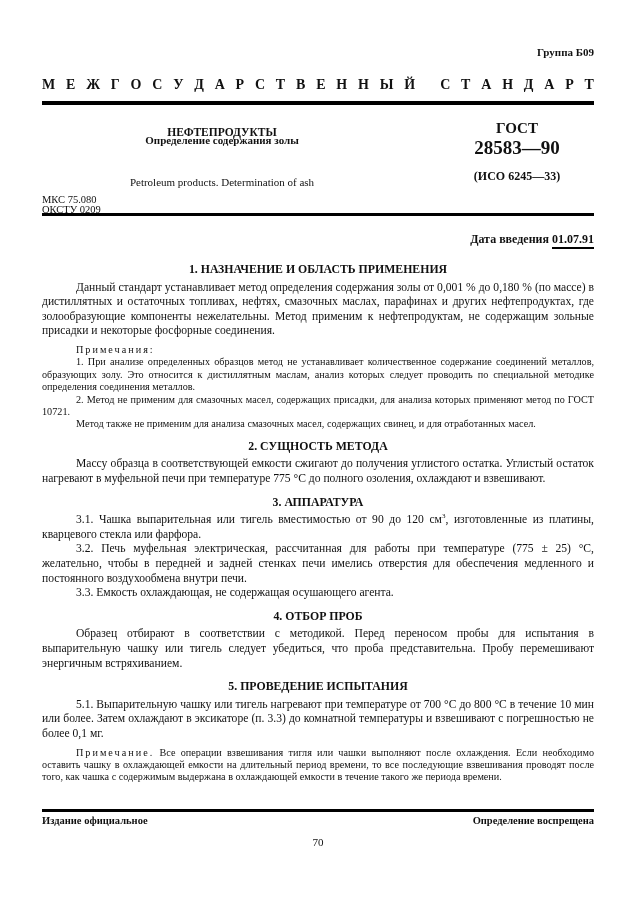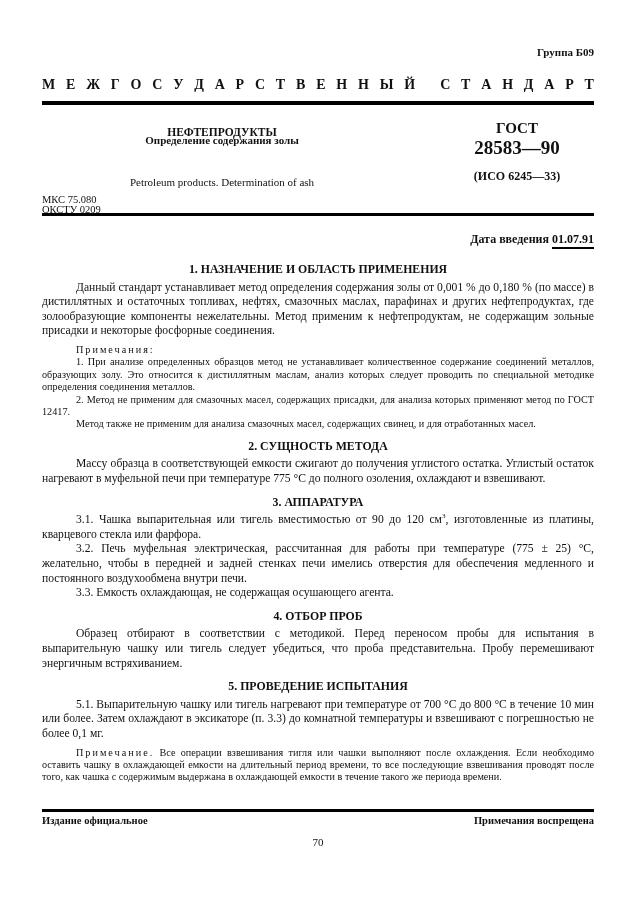--- a/index.html
+++ b/index.html
@@ -98,21 +98,21 @@
   </div>
 
   <div class="content">
 
     <div class="sec">
       <h2>1. НАЗНАЧЕНИЕ И ОБЛАСТЬ ПРИМЕНЕНИЯ</h2>
       <p>Данный стандарт устанавливает метод определения содержания золы от 0,001 % до 0,180 % (по массе) в дистиллятных и остаточных топливах, нефтях, смазочных маслах, парафинах и других нефтепродуктах, где золообразующие компоненты нежелательны. Метод применим к нефтепродуктам, не содержащим зольные присадки и некоторые фосфорные соединения.</p>
       <div class="note">
         <p class="note-head">Примечания:</p>
         <p>1. При анализе определенных образцов метод не устанавливает количественное содержание соединений металлов, образующих золу. Это относится к дистиллятным маслам, анализ которых следует проводить по специальной методике определения соединения металлов.</p>
-        <p>2. Метод не применим для смазочных масел, содержащих присадки, для анализа которых применяют метод по ГОСТ 12417.</p>
+        <p>2. Метод не применим для смазочных масел, содержащих присадки, для анализа которых применяют метод по ГОСТ 10721.</p>
         <p>Метод также не применим для анализа смазочных масел, содержащих свинец, и для отработанных масел.</p>
       </div>
     </div>
 
     <div class="sec">
       <h2>2. СУЩНОСТЬ МЕТОДА</h2>
       <p>Массу образца в соответствующей емкости сжигают до получения углистого остатка. Углистый остаток нагревают в муфельной печи при температуре 775 °С до полного озоления, охлаждают и взвешивают.</p>
     </div>
 
     <div class="sec">
@@ -132,15 +132,15 @@
       <p>5.1. Выпарительную чашку или тигель нагревают при температуре от 700 °С до 800 °С в течение 10 мин или более. Затем охлаждают в эксикаторе (п. 3.3) до комнатной температуры и взвешивают с погрешностью не более 0,1 мг.</p>
       <div class="note" style="margin-top:5px">
         <p><span class="spaced">Примечание.</span><span> Все операции взвешивания тигля или чашки выполняют после охлаждения. Если необходимо оставить чашку в охлаждающей емкости на длительный период времени, то все последующие взвешивания проводят после того, как чашка с содержимым выдержана в охлаждающей емкости в течение такого же периода времени.</span></p>
       </div>
     </div>
 
   </div>
 
   <div class="rule bottom"></div>
   <div class="footer-left">Издание официальное</div>
-  <div class="footer-right">Примечания воспрещена</div>
+  <div class="footer-right">Определение воспрещена</div>
   <div class="page-num">70</div>
 </div>
 
 </body></html>

